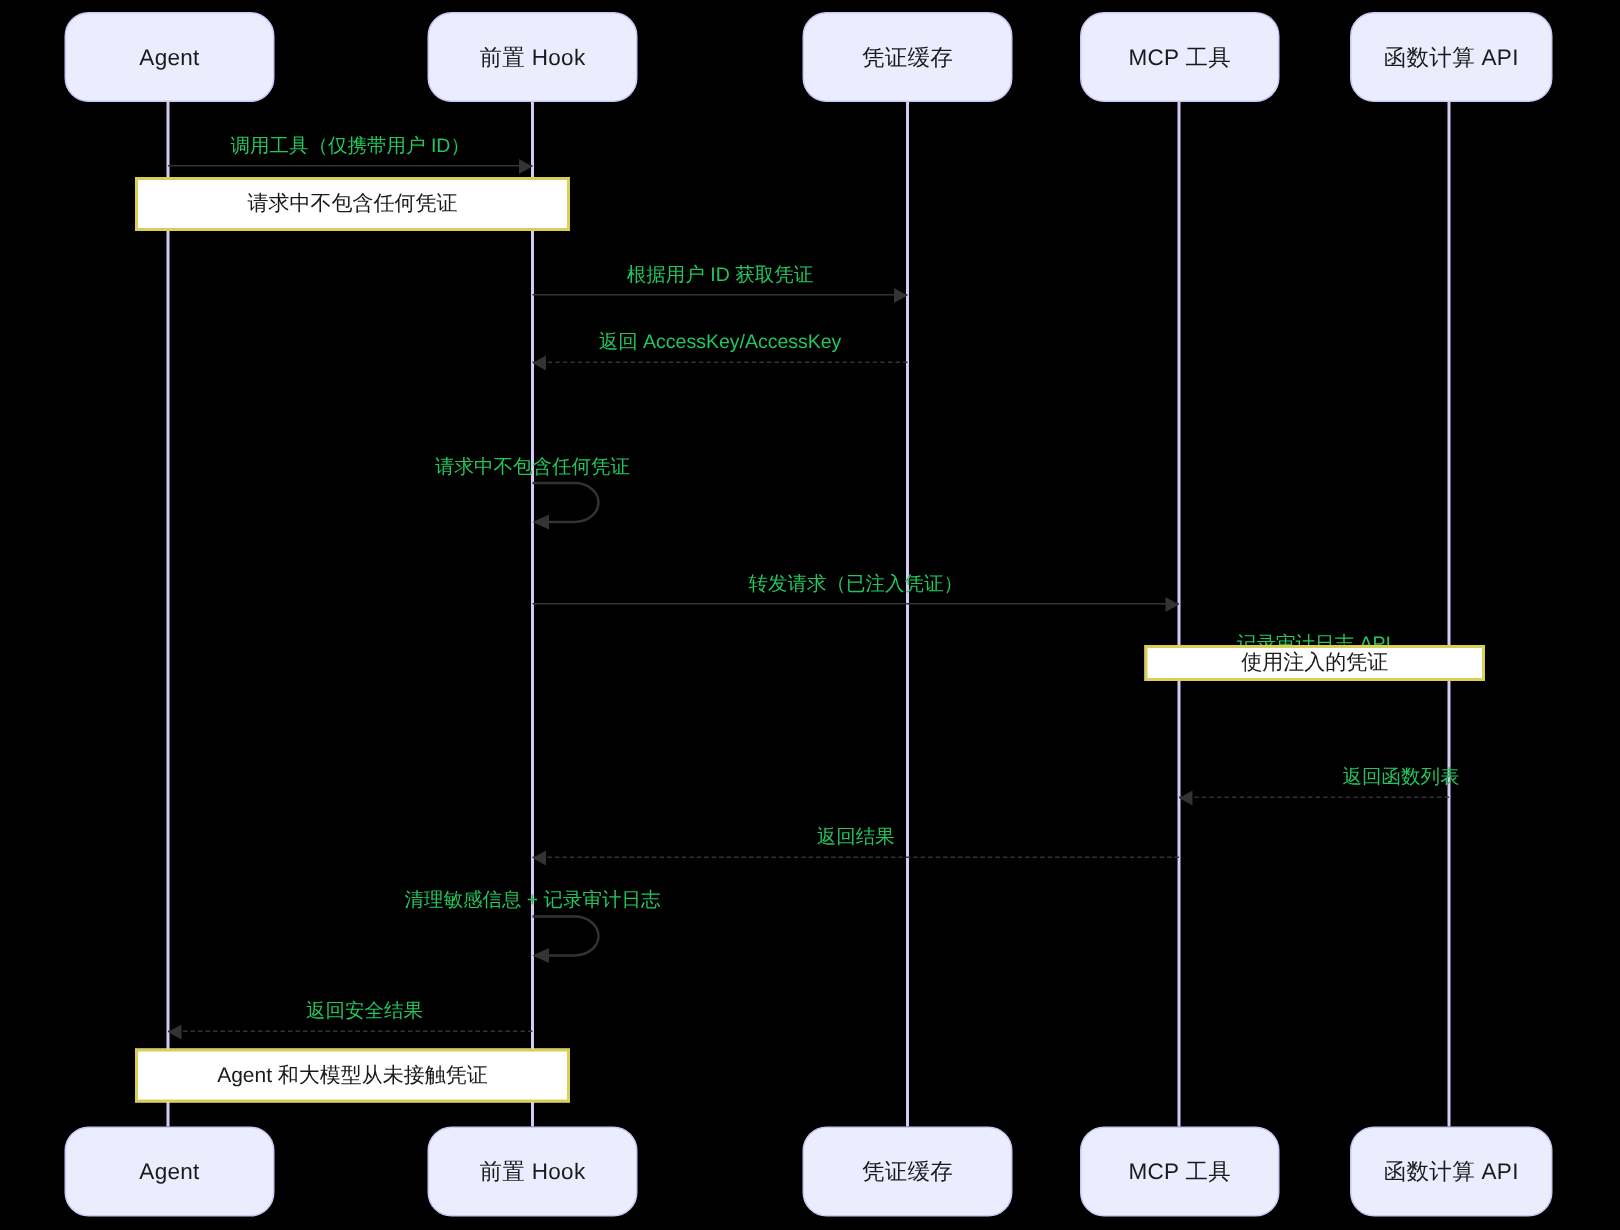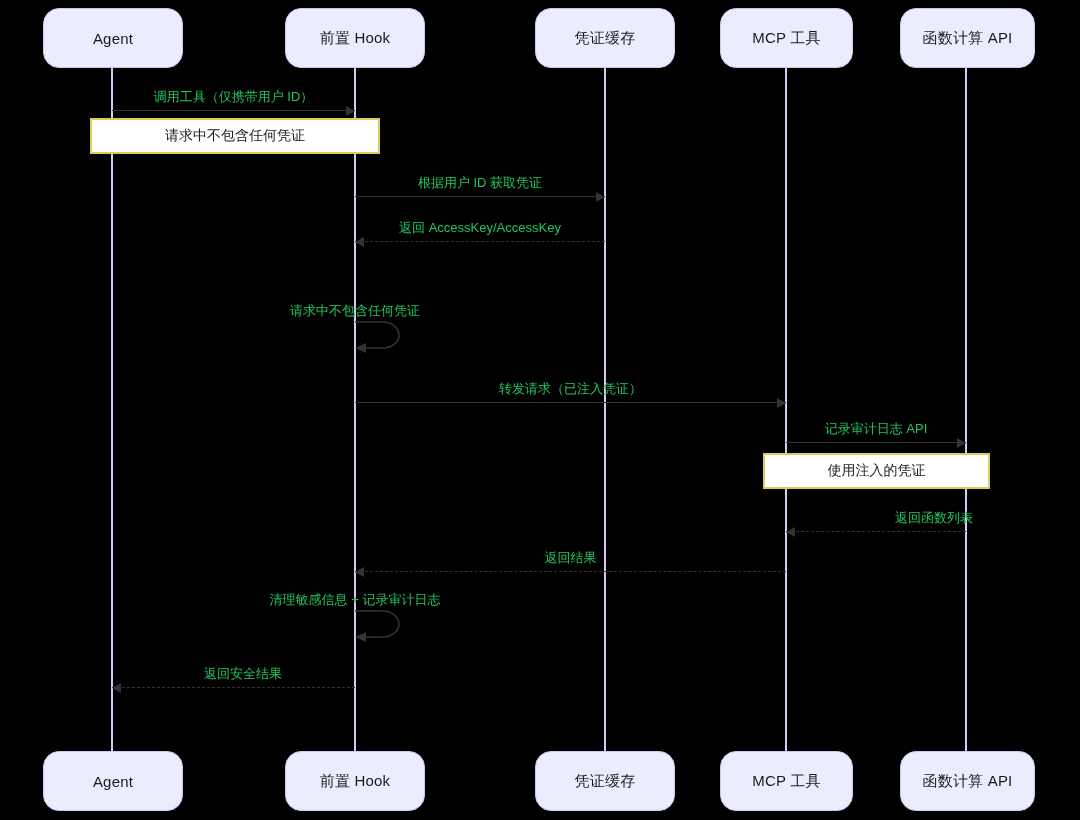--- a/index.html
+++ b/index.html
@@ -150,16 +150,19 @@
     </svg>
     <div class="msg-label" style="left: 355px; top: 302px;">请求中不包含任何凭证</div>
     <svg width="60" height="46" style="position: absolute; left: 353px; top: 607px;">
       <path d="M2,4 L30,4 A16,13 0 0 1 30,30 L6,30" fill="none" stroke="#333333" stroke-width="1.6"></path>
       <polygon points="2,30 13,25 13,35" fill="#333333"></polygon>
     </svg>
     <div class="msg-label" style="left: 355px; top: 591px;">清理敏感信息 + 记录审计日志</div>
     <div class="note" style="left: 90px; top: 118px; width: 290px; height: 36px;">
       <span>请求中不包含任何凭证</span>
     </div>
-    <div class="note" style="left: 763px; top: 453px; width: 227px; height: 36px;">
+    <div class="note" style="left: 763px; top: 430px; width: 227px; height: 24px;">
       <span>使用注入的凭证</span>
+    </div>
+    <div class="note" style="left: 90px; top: 699px; width: 290px; height: 36px;">
+      <span>Agent 和大模型从未接触凭证</span>
     </div>
   </div>
 
 </body></html>

